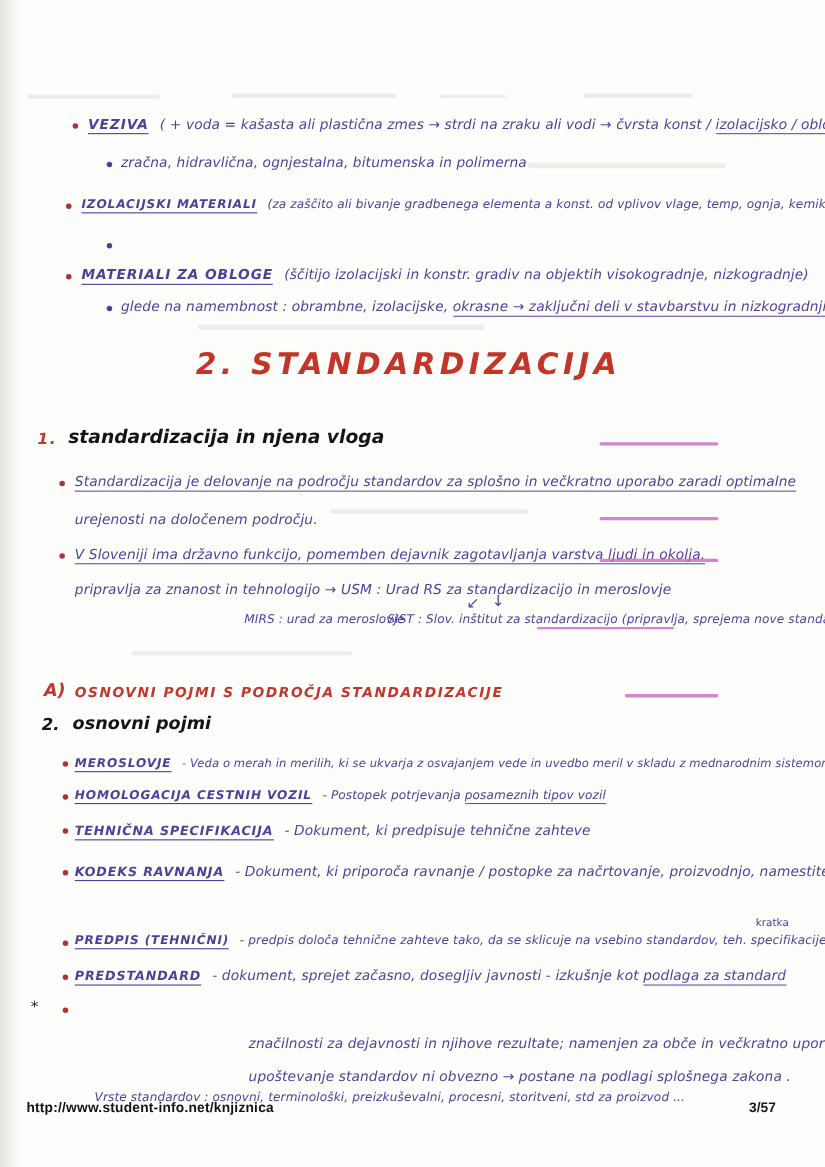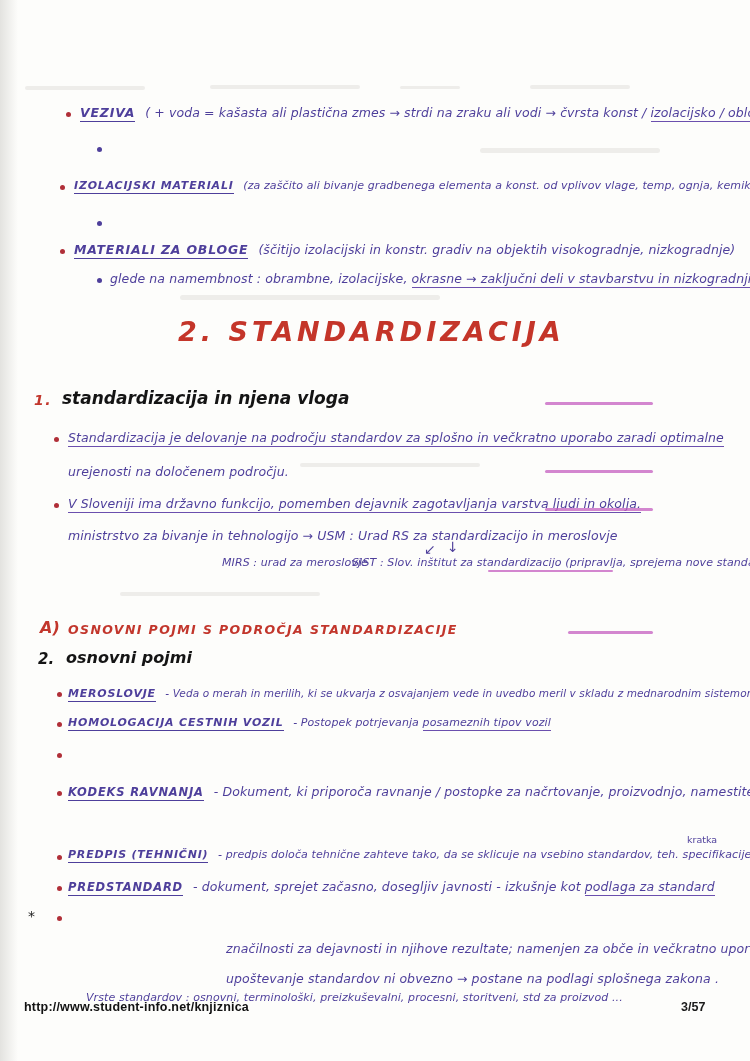--- a/index.html
+++ b/index.html
@@ -50,20 +50,21 @@
   <div class="smudge" style="left:300px;top:463px;width:180px;height:4px"></div>
   <div class="smudge" style="left:120px;top:592px;width:200px;height:4px"></div>
 
   <span class="dot" style="left:66px;top:112px"></span>
   <div class="hw" style="left:80px;top:105px">
     <span class="term">VEZIVA</span>
     <span>( + voda = kašasta ali plastična zmes → strdi na zraku ali vodi → čvrsta konst /</span>
     <span class="u">izolacijsko / obložno gradivo )</span>
   </div>
   <span class="dot dot-ink" style="left:97px;top:147px"></span>
+  <div class="hw" style="left:110px;top:140px">zračna, hidravlična, ognjestalna, bitumenska in polimerna</div>
 
   <span class="dot" style="left:60px;top:185px"></span>
   <div class="hw small" style="left:74px;top:179px">
     <span class="term">IZOLACIJSKI MATERIALI</span>
     <span>(za zaščito ali bivanje gradbenega elementa a konst. od vplivov vlage, temp, ognja, kemikalij, hrupa ...)</span>
   </div>
   <span class="dot dot-ink" style="left:97px;top:221px"></span>
 
   <span class="dot" style="left:60px;top:249px"></span>
   <div class="hw" style="left:74px;top:242px">
@@ -87,21 +88,21 @@
     <span class="u">Standardizacija je delovanje na področju standardov za splošno in večkratno uporabo zaradi optimalne</span>
   </div>
   <div class="hw" style="left:68px;top:464px">urejenosti na določenem področju.</div>
   <div class="marker-line" style="left:545px;top:470px;width:108px"></div>
 
   <span class="dot" style="left:54px;top:503px"></span>
   <div class="hw" style="left:68px;top:496px">
     <span class="u">V Sloveniji ima državno funkcijo, pomemben dejavnik zagotavljanja varstva ljudi in okolja.</span>
   </div>
   <div class="marker-line" style="left:545px;top:508px;width:108px"></div>
-  <div class="hw" style="left:68px;top:528px">ministrstvo za bivanje in tehnologijo → USM : Urad RS za standardizacijo in meroslovje</div>
+  <div class="hw" style="left:68px;top:528px">pripravlja za znanost in tehnologijo → USM : Urad RS za standardizacijo in meroslovje</div>
 
   <span class="arrow" style="left:424px;top:541px">↙</span>
   <span class="arrow" style="left:447px;top:539px">↓</span>
 
   <div class="hw small" style="left:222px;top:556px">MIRS : urad za meroslovje</div>
   <div class="hw small" style="left:352px;top:556px">SIST : Slov. inštitut za standardizacijo (pripravlja, sprejema nove standarde )</div>
   <div class="marker-line" style="left:488px;top:570px;width:125px;height:2px"></div>
 
   <div class="hA" style="left:40px;top:618px;font-size:16px;letter-spacing:0">A)</div>
   <div class="hA" style="left:68px;top:622px;font-size:12.5px">OSNOVNI POJMI S PODROČJA STANDARDIZACIJE</div>
@@ -117,20 +118,24 @@
   </div>
 
   <span class="dot" style="left:57px;top:722px"></span>
   <div class="hw small" style="left:68px;top:716px">
     <span class="term" style="font-size:11px">HOMOLOGACIJA CESTNIH VOZIL</span>
     <span>-  Postopek potrjevanja </span>
     <span class="u">posameznih tipov vozil</span>
   </div>
 
   <span class="dot" style="left:57px;top:753px"></span>
+  <div class="hw" style="left:68px;top:747px">
+    <span class="term" style="font-size:11.5px">TEHNIČNA SPECIFIKACIJA</span>
+    <span>-  Dokument, ki predpisuje tehnične zahteve</span>
+  </div>
 
   <span class="dot" style="left:57px;top:791px"></span>
   <div class="hw" style="left:68px;top:784px">
     <span class="term" style="font-size:11.5px">KODEKS RAVNANJA</span>
     <span>-  Dokument, ki priporoča ravnanje / postopke za načrtovanje, proizvodnjo, namestitev,</span>
   </div>
 
   <span class="dot" style="left:57px;top:855px"></span>
   <div class="hw small" style="left:68px;top:848px">
     <span class="term" style="font-size:11px">PREDPIS (TEHNIČNI)</span>

